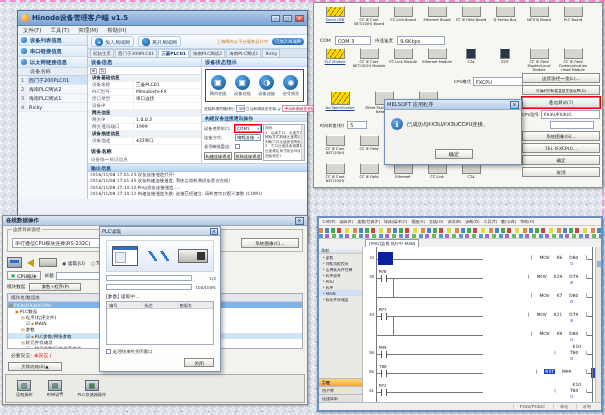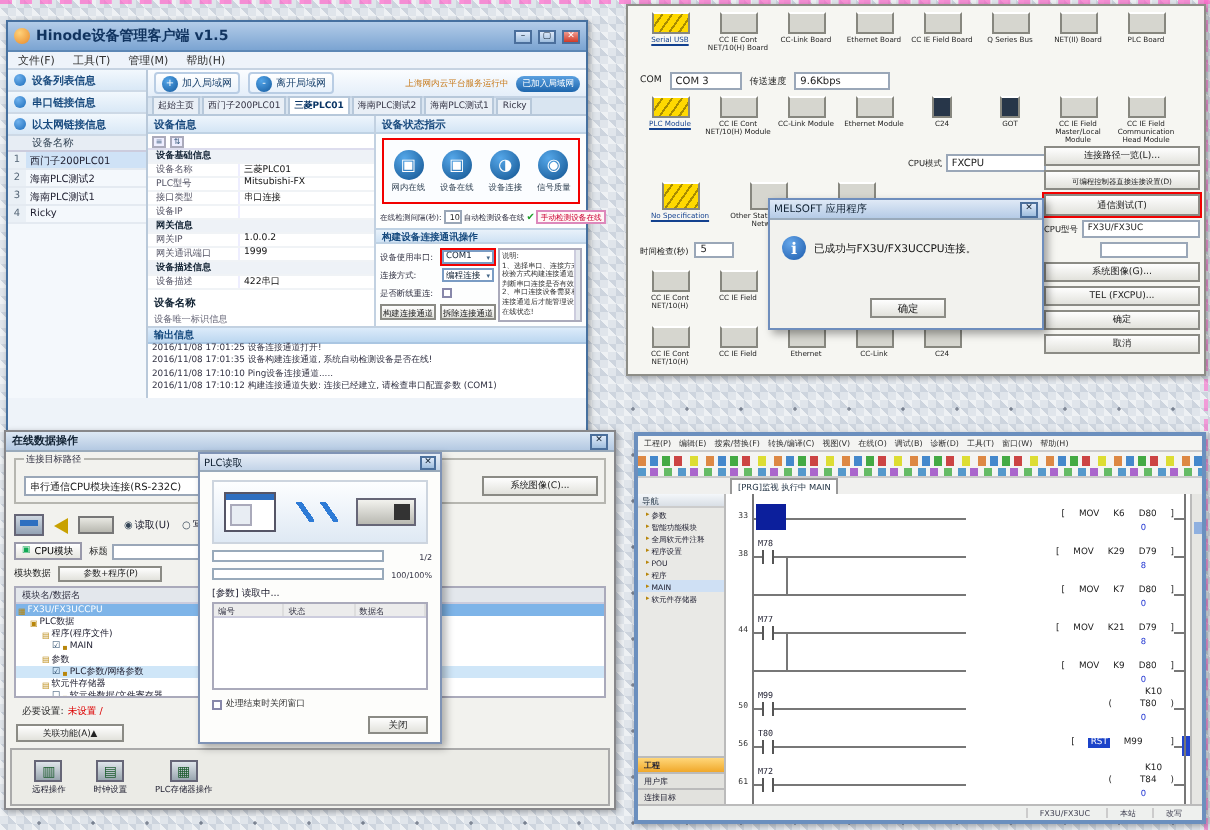--- a/index.html
+++ b/index.html
@@ -14,21 +14,21 @@
  background-position:6px 9px,0 0,4px 4px;}
 .abs{position:absolute;}
 .crop-top{position:absolute;left:0;top:0;width:100%;height:0;border-top:2px dashed rgba(255,95,200,.65);}
 .crop-right{position:absolute;right:1px;top:0;width:0;height:100%;border-left:2px dashed rgba(255,95,200,.55);}
 
 .btn{background:linear-gradient(#fefefe,#e2e2dc);border:1px solid #8b8b85;font-size:5px;color:#222;
  display:flex;align-items:center;justify-content:center;cursor:default;}
 .field{background:#fff;border:1px solid #9aa7b8;font-size:5px;color:#222;display:flex;align-items:center;padding:0 2px;}
 .redbox{outline:1.5px solid #f20000;}
 
-#w1{position:absolute;left:3px;top:10px;width:291px;height:232px;background:#eef3f9;
+#w1{position:absolute;left:17px;top:10px;width:291px;height:232px;background:#eef3f9;
  border:1px solid #46709f;box-shadow:1px 1px 3px rgba(0,0,0,.35);}
 .w1-title{position:absolute;left:0;top:0;width:100%;height:15px;display:flex;align-items:center;gap:3px;padding:0 3px;
  background:linear-gradient(#b3cce8,#7ba4d2);border-bottom:1px solid #5d87b5;}
 .appicon{width:8px;height:8px;border-radius:50%;background:radial-gradient(circle at 35% 30%,#ffd27a,#e8892a);}
 .w1-title .t{font-size:7px;font-weight:bold;color:#10335f;flex:1;}
 .wc{width:9px;height:7px;border:1px solid #4b6f9c;background:linear-gradient(#dfeafa,#9fbede);font-size:4.5px;
  display:flex;align-items:center;justify-content:center;color:#123;}
 .wc.close{background:linear-gradient(#f0988c,#cf3a28);color:#fff;}
 .w1-menu{position:absolute;left:0;top:15px;width:100%;height:9px;background:#eef3fa;border-bottom:1px solid #c6d3e2;
  display:flex;align-items:center;gap:9px;padding:0 5px;}

